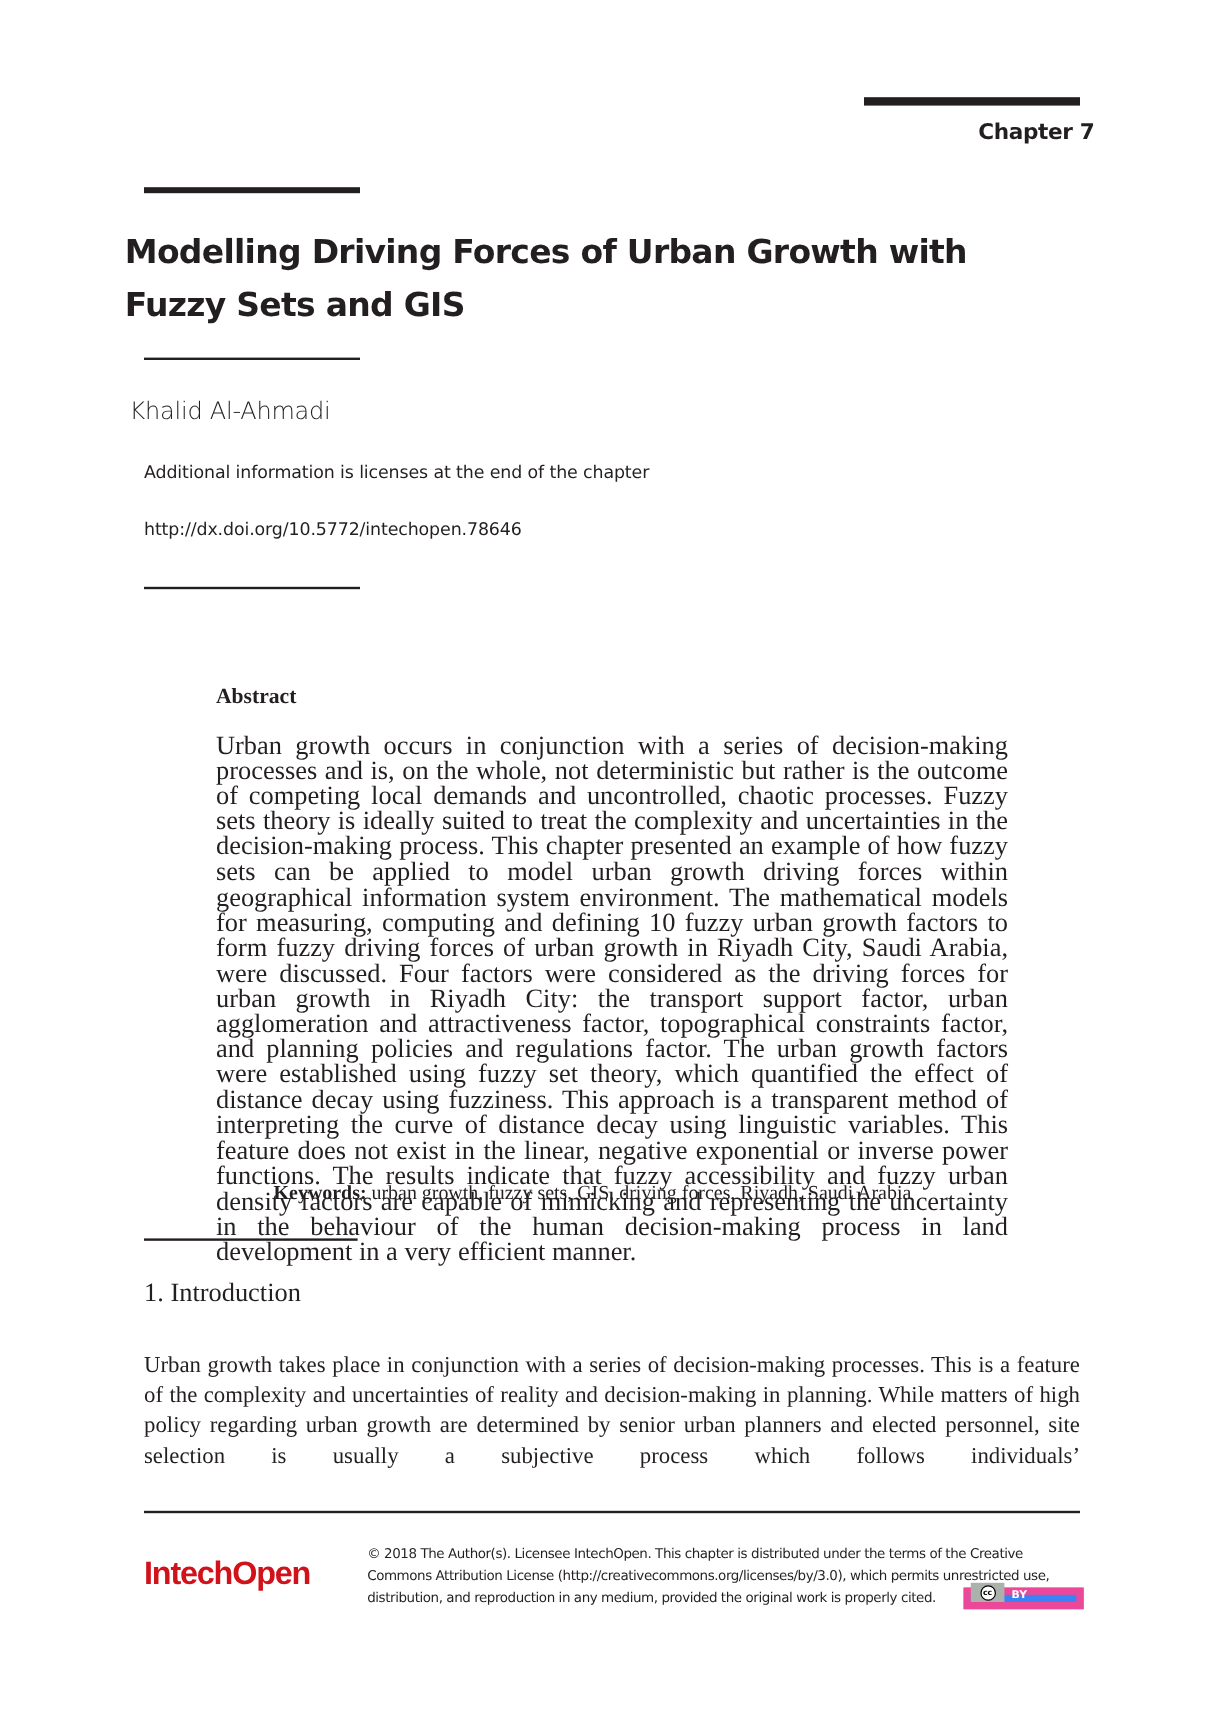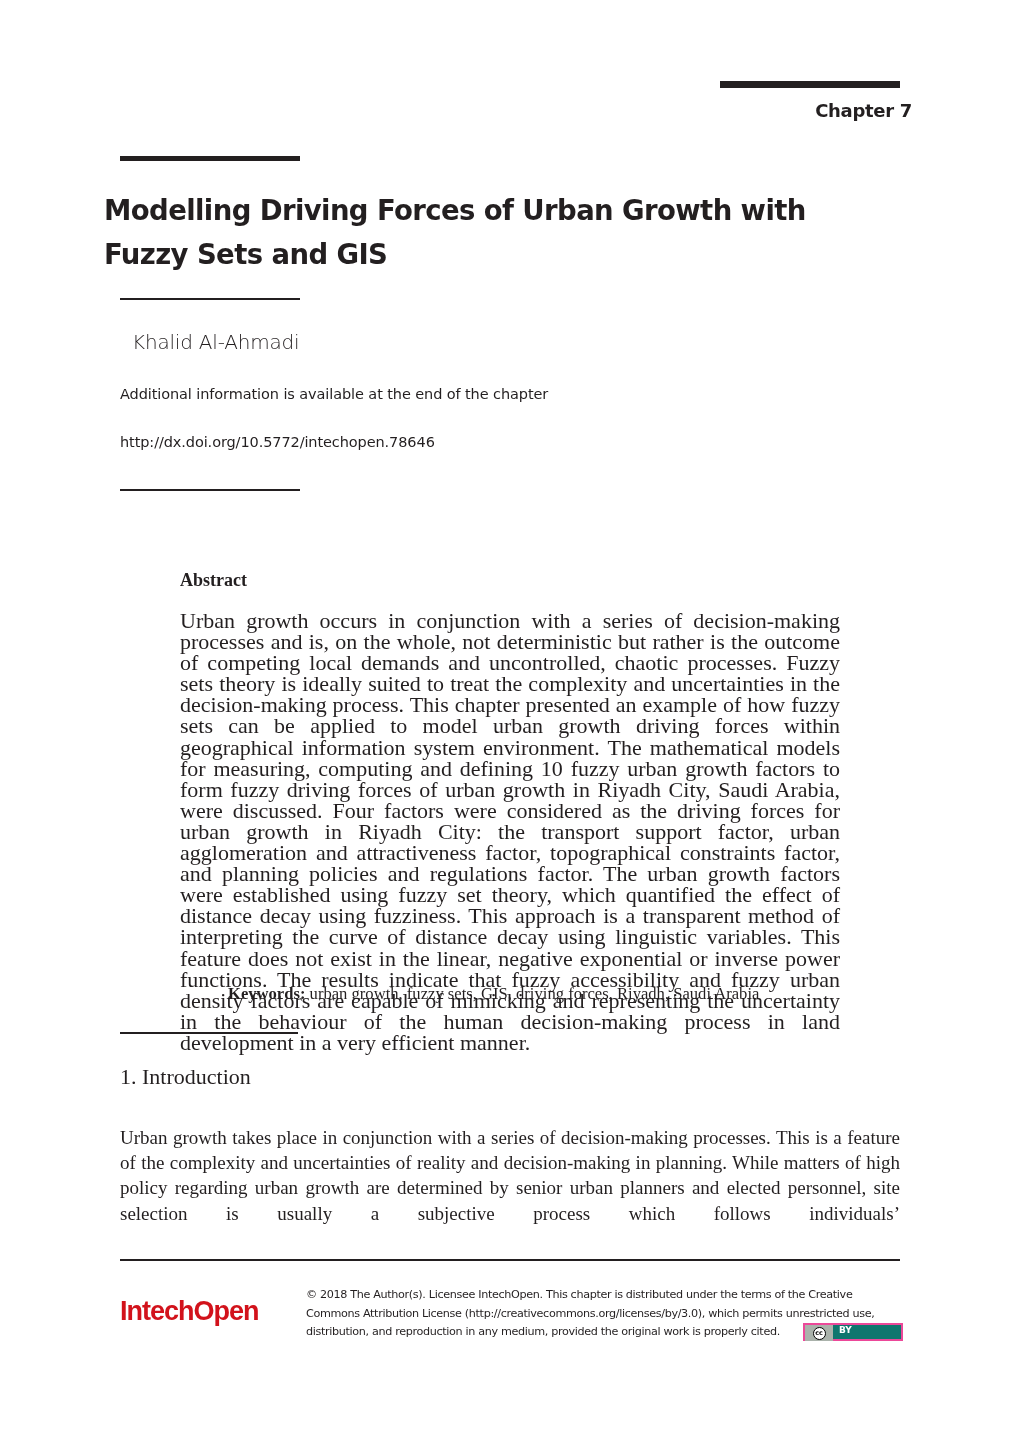--- a/index.html
+++ b/index.html
@@ -2,55 +2,55 @@
 <html><head>
 <meta charset="utf-8">
 <style>
   html, body { margin: 0; padding: 0; background: #ffffff; }
   body { width: 1020px; height: 1440px; position: relative; overflow: hidden; color: #231f20; }
   .abs { position: absolute; }
   .rule { position: absolute; background: #231f20; }
 
   #chapter-label { right: 108px; top: 100px; font-family: "DejaVu Sans", sans-serif; font-weight: bold; font-size: 18px; letter-spacing: -0.3px; }
   #title { left: 104px; top: 188px; width: 790px; font-family: "DejaVu Sans", sans-serif; font-weight: bold; font-size: 27.5px; line-height: 44px; letter-spacing: -0.6px; }
-  #author { left: 132px; top: 330px; font-family: "DejaVu Sans", sans-serif; font-size: 20px; font-weight: 300; letter-spacing: -0.2px; }
+  #author { left: 108px; top: 330px; font-family: "DejaVu Sans", sans-serif; font-size: 20px; font-weight: 300; letter-spacing: -0.2px; }
   #addinfo { left: 120px; top: 386px; font-family: "DejaVu Sans", sans-serif; font-size: 14.5px; letter-spacing: -0.1px; }
   #doi { left: 120px; top: 434px; font-family: "DejaVu Sans", sans-serif; font-size: 14.5px; letter-spacing: -0.1px; }
 
   #abstract-heading { left: 180px; top: 570px; font-family: "Liberation Serif", serif; font-weight: bold; font-size: 18px; }
   #abstract-body { left: 180px; top: 610px; width: 660px; font-family: "Liberation Serif", serif; font-size: 22px; line-height: 21.1px; text-align: justify; }
   #keywords { left: 180px; top: 984px; width: 660px; font-family: "Liberation Serif", serif; font-size: 16.6px; }
   #keywords b { font-weight: bold; margin-left: 48px; }
 
   #intro-heading { left: 120px; top: 1064px; font-family: "Liberation Serif", serif; font-weight: normal; font-size: 22px; }
   #intro-body { left: 120px; top: 1125px; width: 780px; font-family: "Liberation Serif", serif; font-size: 19px; line-height: 25.2px; text-align: justify; text-align-last: justify; }
 
   #publisher-logo { left: 120px; top: 1296px; font-family: "Liberation Sans", sans-serif; font-weight: bold; font-size: 27px; color: #d2121b; letter-spacing: -1px; }
   #license-text { left: 306px; top: 1286px; width: 600px; font-family: "DejaVu Sans", sans-serif; font-size: 11.2px; line-height: 18.5px; letter-spacing: -0.35px; }
-  #cc-badge { left: 803px; top: 1323px; width: 100px; height: 18px; background: #0f766e; border: 2px solid #ec4899; box-sizing: border-box; display: flex; align-items: flex-start; }
+  #cc-badge { left: 803px; top: 1323px; width: 100px; height: 18px; background: #3b82f6; border: 6px solid #ec4899; box-sizing: border-box; display: flex; align-items: flex-end; }
   #cc-badge .cc { width: 28px; height: 16px; background: #aab2ab; display: flex; align-items: center; justify-content: center; }
   #cc-badge .cc span { width: 13px; height: 13px; border-radius: 50%; background: #fff; border: 1.5px solid #000; box-sizing: border-box; font-family: "DejaVu Sans", sans-serif; font-size: 6.5px; font-weight: bold; display: flex; align-items: center; justify-content: center; color: #000; }
   #cc-badge .by { color: #fff; font-family: "DejaVu Sans", sans-serif; font-weight: bold; font-size: 9px; margin-left: 6px; }
 </style>
 </head>
 <body>
 
 <div class="rule" style="left:720px; top:81px; width:180px; height:7px;"></div>
 <div class="rule" style="left:120px; top:156px; width:180px; height:5px;"></div>
 <div class="rule" style="left:120px; top:298px; width:180px; height:2px;"></div>
 <div class="rule" style="left:120px; top:489px; width:180px; height:2px;"></div>
 <div class="rule" style="left:120px; top:1032px; width:178px; height:2px;"></div>
 <div class="rule" style="left:120px; top:1259px; width:780px; height:2px;"></div>
 
 <div id="chapter-label" class="abs">Chapter 7</div>
 
 <div id="title" class="abs">Modelling Driving Forces of Urban Growth with Fuzzy Sets and GIS</div>
 
 <div id="author" class="abs">Khalid Al-Ahmadi</div>
-<div id="addinfo" class="abs">Additional information is available at the end of the chapter</div>
+<div id="addinfo" class="abs">Additional information is licenses at the end of the chapter</div>
 <div id="doi" class="abs">http://dx.doi.org/10.5772/intechopen.78646</div>
 
 <div id="abstract-heading" class="abs">Abstract</div>
 <div id="abstract-body" class="abs">Urban growth occurs in conjunction with a series of decision-making processes and is, on the whole, not deterministic but rather is the outcome of competing local demands and uncontrolled, chaotic processes. Fuzzy sets theory is ideally suited to treat the complexity and uncertainties in the decision-making process. This chapter presented an example of how fuzzy sets can be applied to model urban growth driving forces within geographical information system environment. The mathematical models for measuring, computing and defining 10 fuzzy urban growth factors to form fuzzy driving forces of urban growth in Riyadh City, Saudi Arabia, were discussed. Four factors were considered as the driving forces for urban growth in Riyadh City: the transport support factor, urban agglomeration and attractiveness factor, topographical constraints factor, and planning policies and regulations factor. The urban growth factors were established using fuzzy set theory, which quantified the effect of distance decay using fuzziness. This approach is a transparent method of interpreting the curve of distance decay using linguistic variables. This feature does not exist in the linear, negative exponential or inverse power functions. The results indicate that fuzzy accessibility and fuzzy urban density factors are capable of mimicking and representing the uncertainty in the behaviour of the human decision-making process in land development in a very efficient manner.</div>
 <div id="keywords" class="abs">
   <b>Keywords:</b>
   <span>urban growth, fuzzy sets, GIS, driving forces, Riyadh, Saudi Arabia</span>
 </div>
 
 <div id="intro-heading" class="abs">1. Introduction</div>

